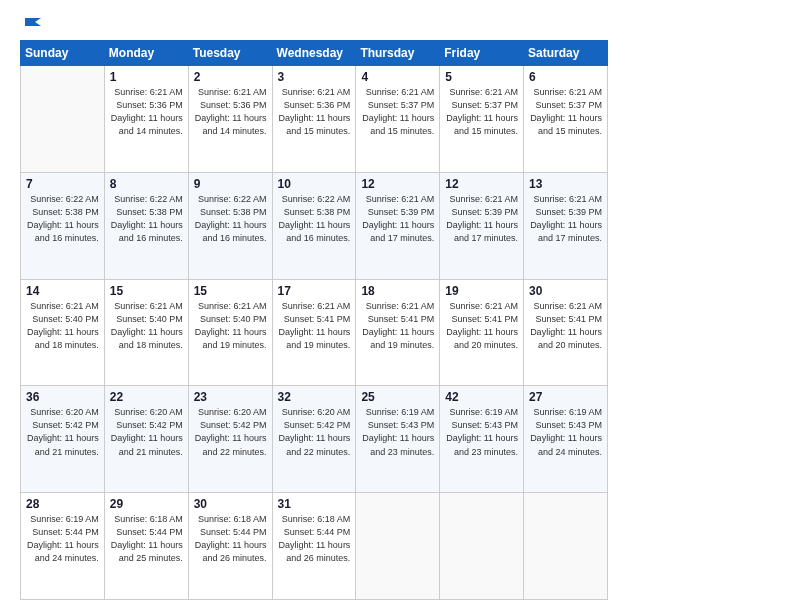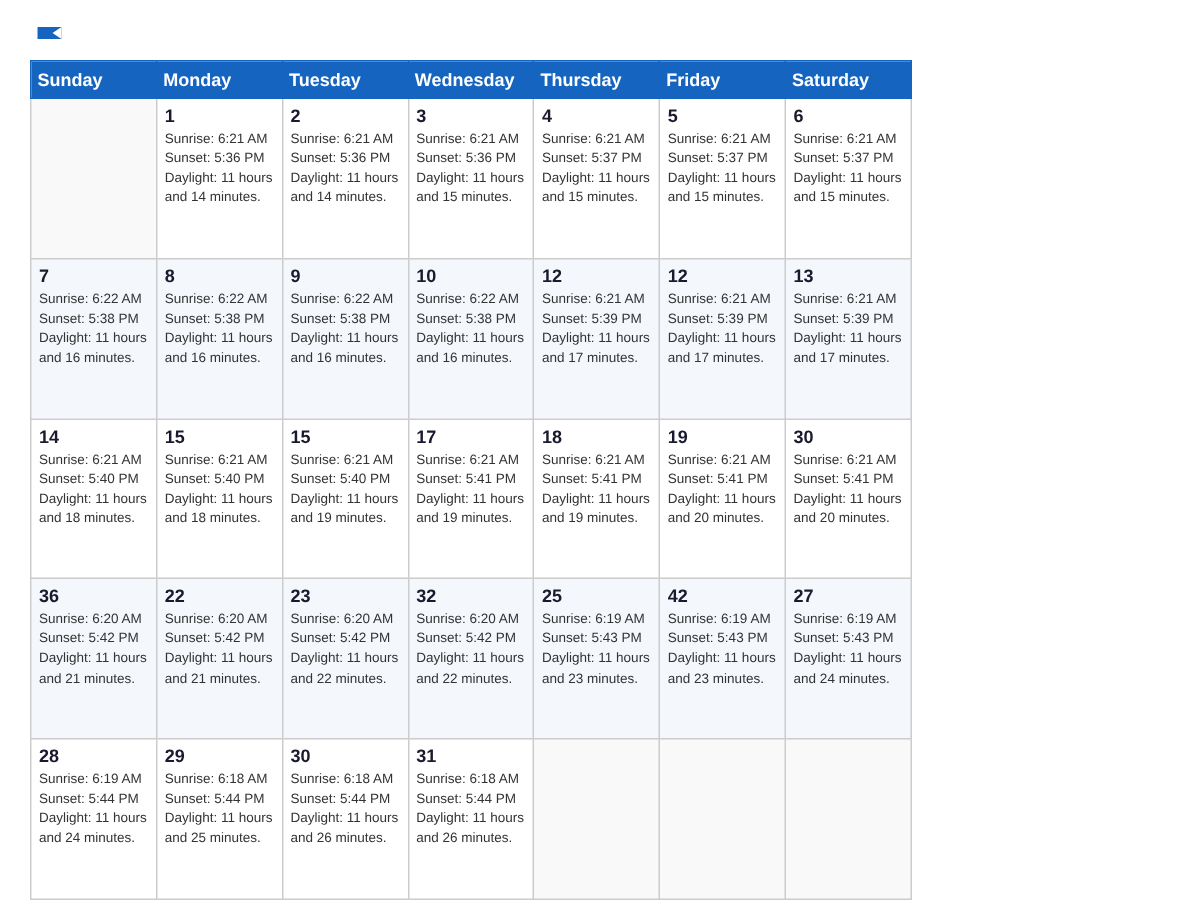--- a/index.html
+++ b/index.html
@@ -86,20 +86,21 @@
       font-size: 12px;
       font-weight: bold;
       color: #1a1a2e;
       display: block;
       margin-bottom: 2px;
     }
     .day-info {
       font-size: 9px;
       color: #333;
       line-height: 1.45;
+      text-align: right;
     }
     tr:nth-child(even) td {
       background-color: #f4f7fc;
     }
     tr:nth-child(even) td.empty {
       background-color: #f4f7fc;
     }
   </style>
 </head>
 <body>

